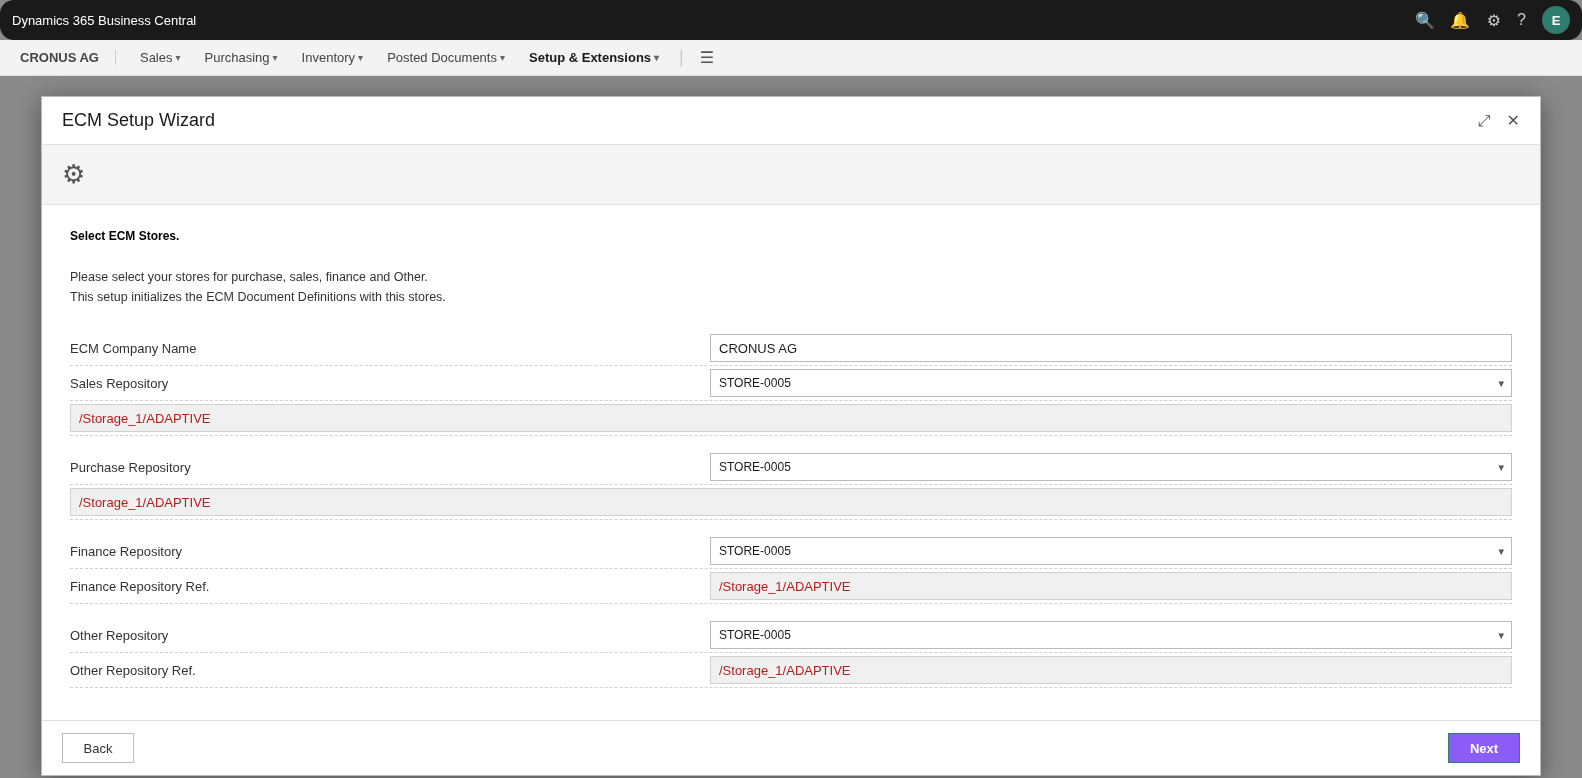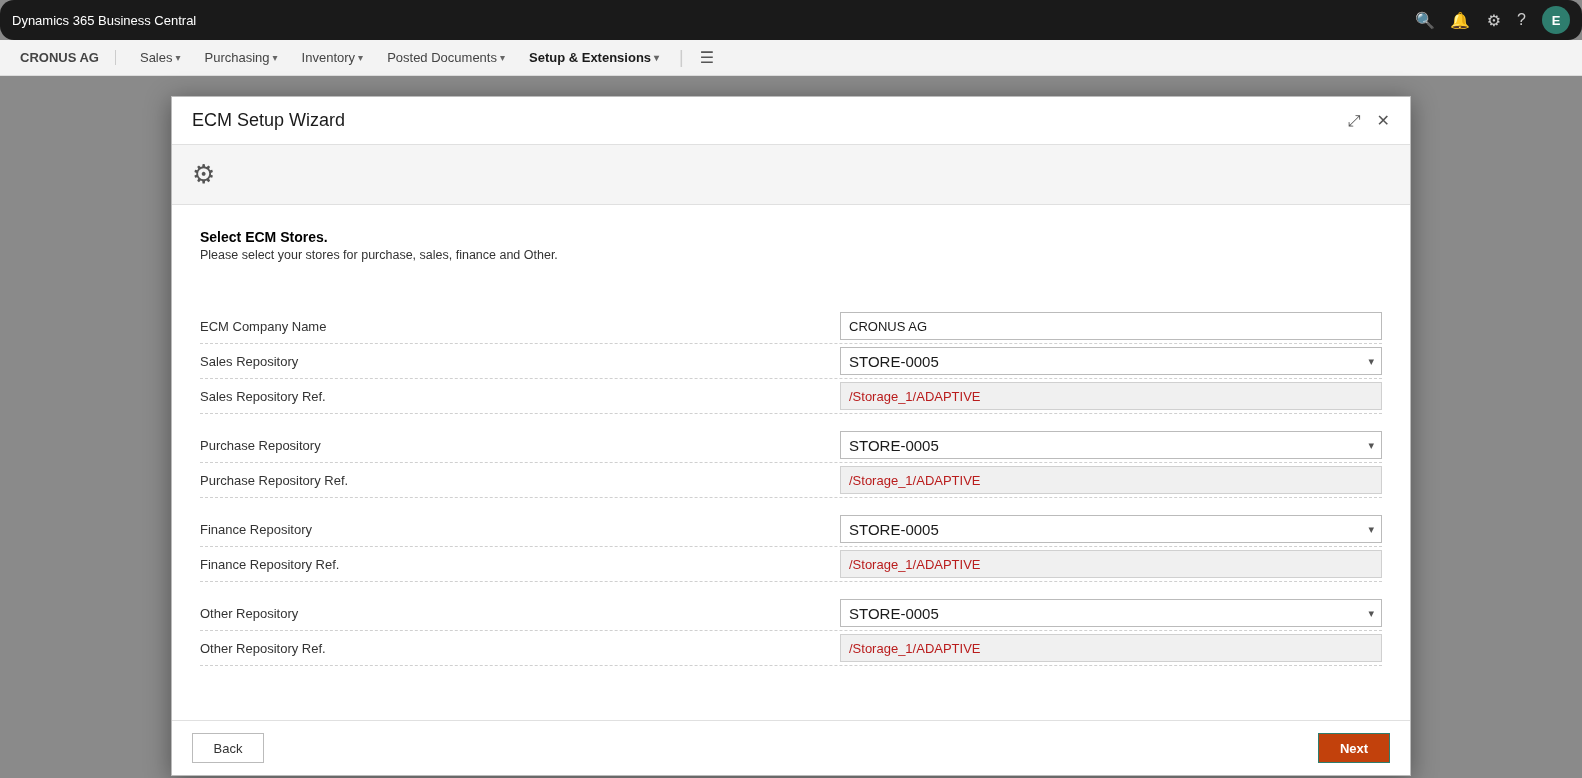--- a/index.html
+++ b/index.html
@@ -85,21 +85,21 @@
       position: relative;
       display: flex;
       align-items: flex-start;
       justify-content: center;
       padding-top: 20px;
     }
 
     
     .modal {
       background: #fff;
-      width: 1240px;
+      width: 1500px;
       min-height: 680px;
       border: 1px solid #bbb;
       box-shadow: 0 4px 24px rgba(0,0,0,0.4);
       position: relative;
       display: flex;
       flex-direction: column;
     }
     .modal-header {
       display: flex;
       align-items: center;
@@ -137,23 +137,23 @@
       font-size: 26px;
       color: #555;
     }
 
     
     .wizard-content {
       padding: 24px 28px;
       flex: 1;
     }
     .wizard-section-title {
-      font-size: 14px;
+      font-size: 12px;
       font-weight: 700;
-      margin-bottom: 0;
+      margin-bottom: 24px;
     }
     .wizard-section-desc {
       font-size: 12.5px;
       color: #333;
       line-height: 1.6;
       margin-bottom: 24px;
     }
 
     
     .form-row {
@@ -196,21 +196,21 @@
       width: 100%;
       position: relative;
       display: flex;
       align-items: center;
     }
     .form-select {
       width: 100%;
       height: 28px;
       border: 1px solid #bbb;
       padding: 0 28px 0 8px;
-      font-size: 15px;
+      font-size: 12px;
       color: #1a1a1a;
       background: #fff;
       appearance: none;
       outline: none;
       cursor: pointer;
     }
     .select-chevron {
       position: absolute;
       right: 8px;
       color: #555;
@@ -242,21 +242,21 @@
       align-items: center;
       justify-content: center;
       min-width: 72px;
     }
     .btn-secondary {
       background: #fff;
       color: #333;
       border-color: #bbb;
     }
     .btn-primary {
-      background: #c2410c;
+      background: #8b5cf6;
       color: #fff;
       border-color: #2e7d6e;
       font-weight: 600;
     }
   </style>
 </head>
 <body>
 
 <div class="top-bar">
   <span class="top-bar-title">Dynamics 365 Business Central</span>
@@ -308,21 +308,21 @@
     </div>
 
     <div class="wizard-banner">
       <span class="wizard-gear-icon">⚙</span>
     </div>
 
     <div class="wizard-content">
       <div class="wizard-section-title">Select ECM Stores.</div>
       <div class="wizard-section-desc">
         <span>Please select your stores for purchase, sales, finance and Other.</span><br>
-        <br>
+        <span>This setup initializes the ECM Document Definitions with this stores.</span><br>
       </div>
 
       <div class="form-row">
         <div class="form-label">ECM Company Name</div>
         <div class="form-control-wrap">
           <input class="form-input" type="text" value="CRONUS AG" style="">
         </div>
       </div>
 
       <div class="form-row">
@@ -335,21 +335,20 @@
               <option>STORE-0002</option>
               <option>STORE-0003</option>
               <option>STORE-0004</option>
             </select>
             <span class="select-chevron">▾</span>
           </div>
         </div>
       </div>
 
       <div class="form-row">
-        <div class="form-label">Sales Repository Ref.</div>
         <div class="form-control-wrap">
           <input class="form-input readonly" type="text" value="/Storage_1/ADAPTIVE" readonly="" style="">
         </div>
       </div>
 
       <div class="form-spacer"></div>
 
       <div class="form-row">
         <div class="form-label">Purchase Repository</div>
         <div class="form-control-wrap">
@@ -360,21 +359,20 @@
               <option>STORE-0002</option>
               <option>STORE-0003</option>
               <option>STORE-0004</option>
             </select>
             <span class="select-chevron">▾</span>
           </div>
         </div>
       </div>
 
       <div class="form-row">
-        <div class="form-label">Purchase Repository Ref.</div>
         <div class="form-control-wrap">
           <input class="form-input readonly" type="text" value="/Storage_1/ADAPTIVE" readonly="" style="">
         </div>
       </div>
 
       <div class="form-spacer"></div>
 
       <div class="form-row">
         <div class="form-label">Finance Repository</div>
         <div class="form-control-wrap">

